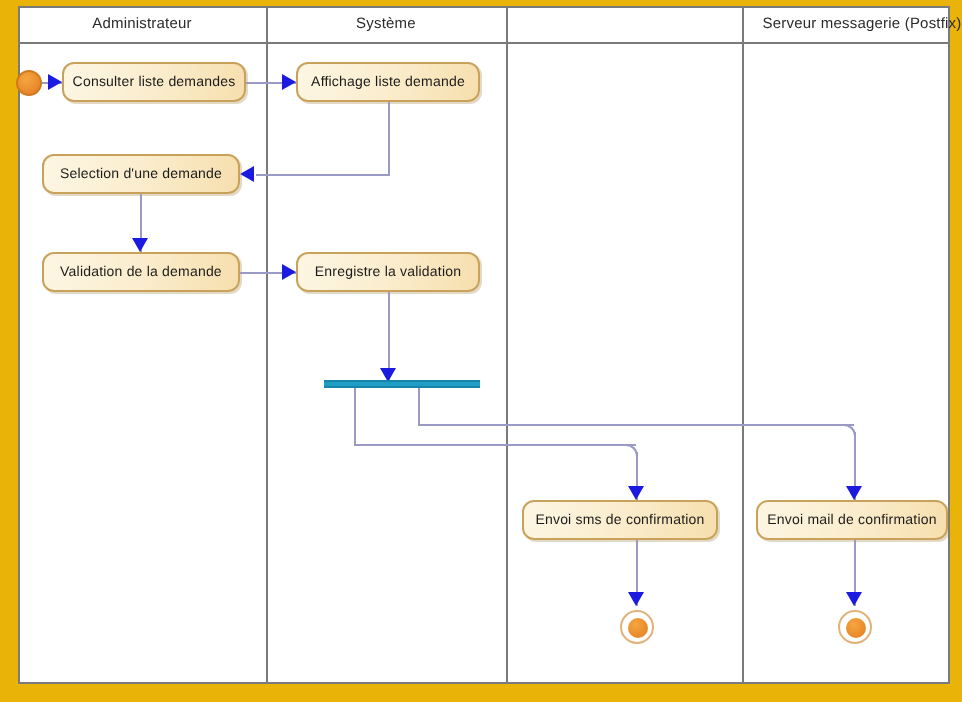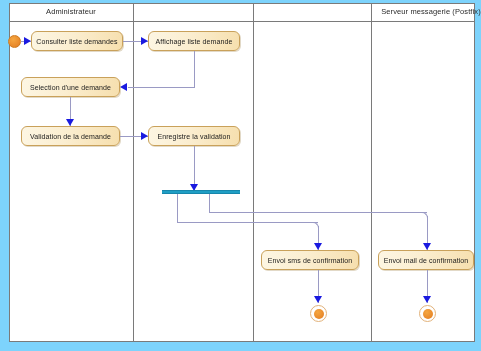--- a/index.html
+++ b/index.html
@@ -7,21 +7,21 @@
     padding: 0;
     background: #ffffff;
   }
   body {
     font-family: "Liberation Sans", sans-serif;
   }
   #diagram {
     position: relative;
     width: 481px;
     height: 351px;
-    background: #7dd3fc;
+    background: #eab308;
     overflow: hidden;
   }
   
   .frame {
     position: absolute;
     left: 9px;
     top: 3px;
     width: 466px;
     height: 339px;
     border: 1px solid #7a7a7a;
@@ -156,20 +156,21 @@
 <div id="diagram">
 
   <div class="frame"></div>
   <div class="header-rule"></div>
 
   <div class="lane-divider" style="left:133px;"></div>
   <div class="lane-divider" style="left:253px;"></div>
   <div class="lane-divider" style="left:371px;"></div>
 
   <div class="lane-title" style="left:9px;  width:124px;">Administrateur</div>
+  <div class="lane-title" style="left:133px;width:120px;">Système</div>
   <div class="lane-title" style="left:379px;width:104px;">Serveur messagerie (Postfix)</div>
 
   <div class="start-node" style="left:8px; top:35px;"></div>
 
   <div class="conn-h" style="left:21px; top:41px; width:11px;"></div>
   <div class="arrow-right" style="left:24px; top:37px;"></div>
 
   <div class="activity" style="left:31px; top:31px; width:92px; height:20px;">Consulter liste demandes</div>
 
   <div class="conn-h" style="left:123px; top:41px; width:28px;"></div>

